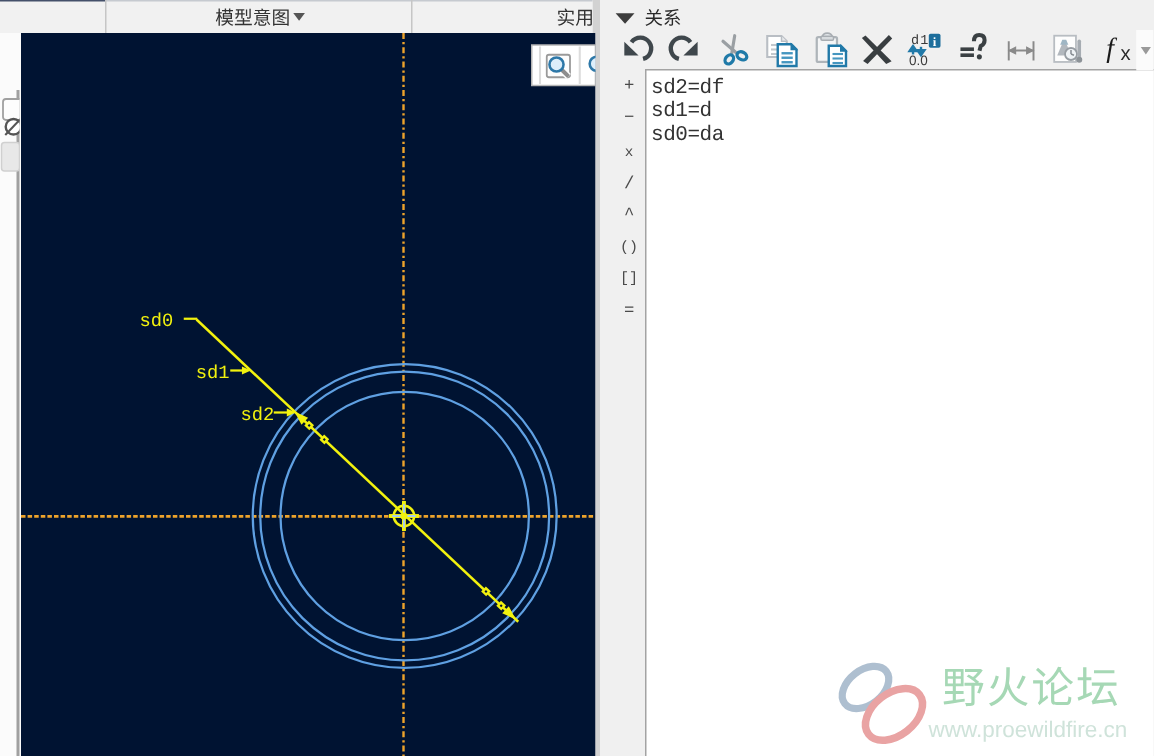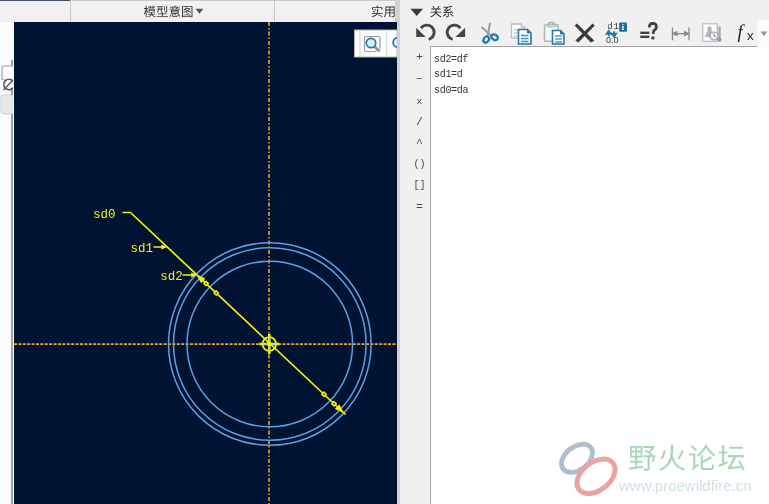--- a/index.html
+++ b/index.html
@@ -98,21 +98,21 @@
   <circle cx="371" cy="43" r="4.7" fill="#ddeefa" stroke="#2e78a8" stroke-width="1.7"></circle>
   <circle cx="397.8" cy="42.5" r="4.7" fill="#ddeefa" stroke="#2e78a8" stroke-width="1.7"></circle>
  </g>
 </svg>
 
  <div class="abs" style="left:400px;top:0;width:369px;height:504px;background:#f0f0f0"></div>
 
  <div class="abs" style="left:430px;top:46px;width:339px;height:458px;background:#ffffff;
       border-left:1px solid #a3a3a3;border-top:1px solid #a3a3a3;box-sizing:border-box"></div>
  <div class="abs" style="left:434px;top:51.5px;font-family:'Liberation Mono',monospace;
-      font-size:10px;letter-spacing:-0.3px;line-height:15.5px;color:#333333;white-space:pre">sd2=df
+      font-size:14px;letter-spacing:-0.3px;line-height:15.5px;color:#333333;white-space:pre">sd2=df
 sd1=d
 sd0=da</div>
 
  <svg class="abs" style="left:400px;top:46px" width="30" height="458" viewBox="400 46 30 458">
   <g font-family="Liberation Mono, monospace" font-size="11.5" fill="#4a4a4a" text-anchor="middle">
    <text x="419.4" y="60">+</text>
    <text x="419.4" y="81.5">−</text>
    <text x="419.4" y="104" font-size="9.5">x</text>
    <text x="419.4" y="125">/</text>
    <text x="419.4" y="146">^</text>

